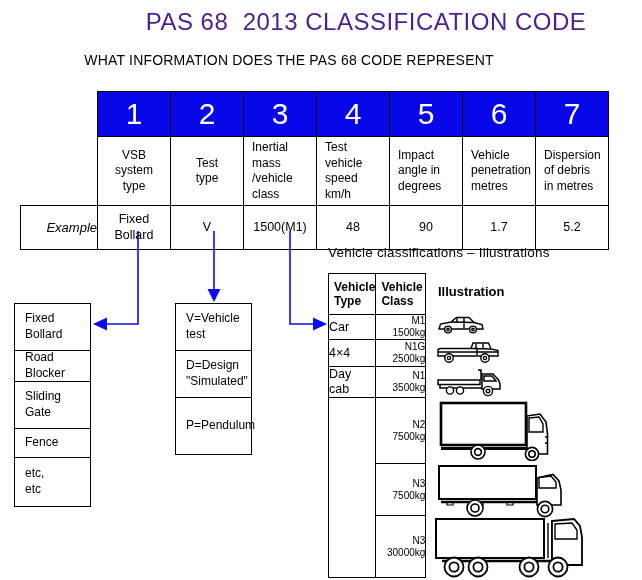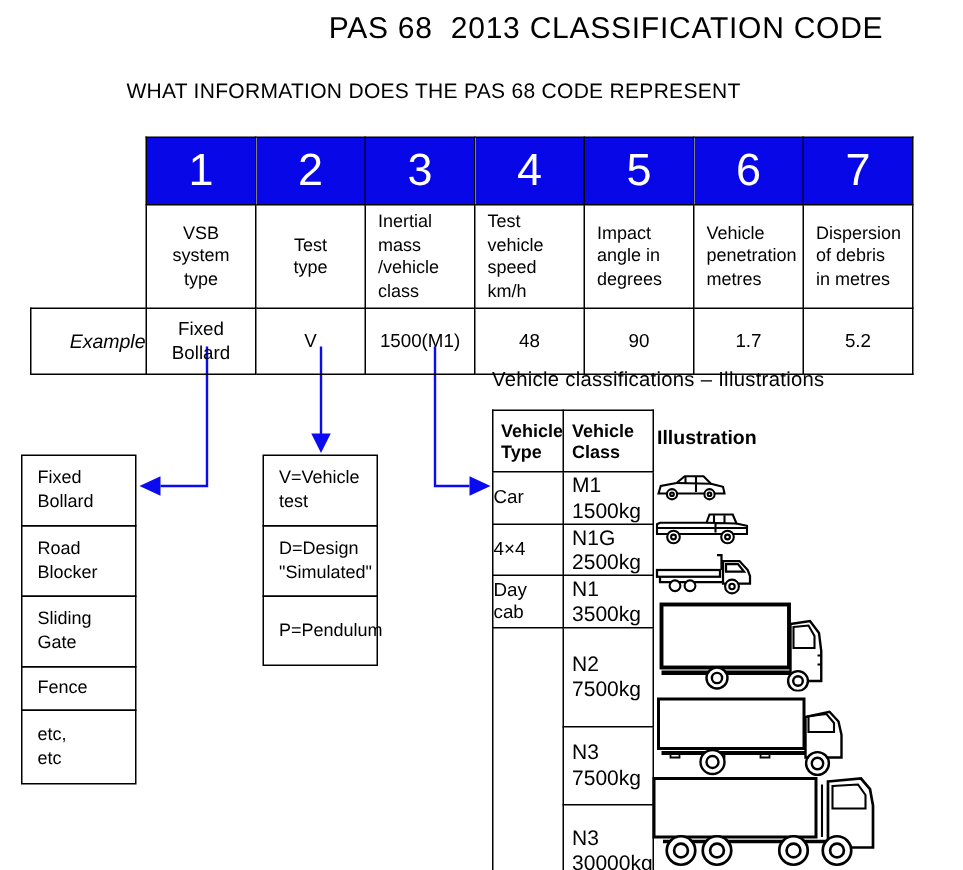--- a/index.html
+++ b/index.html
@@ -2,22 +2,22 @@
 <html><head>
 <meta charset="utf-8">
 <style>
   html,body{margin:0;padding:0;background:#fff;}
   .page{position:relative;width:642px;height:580px;background:#fff;
         font-family:"Liberation Sans",sans-serif;color:#000;overflow:hidden;}
   .abs{position:absolute;}
   .pre{white-space:pre-line;}
 
   
-  .title{top:8px;left:366px;transform:translateX(-50%);font-size:20px;
-         color:#000000;white-space:pre;letter-spacing:.5px;margin-left:38px;}
+  .title{top:8px;left:366px;transform:translateX(-50%);font-size:24px;
+         color:#4c1d95;white-space:pre;letter-spacing:.5px;}
   .subtitle{top:52px;left:289px;transform:translateX(-50%);font-size:14px;
             white-space:pre;letter-spacing:.2px;}
 
   
   table{border-collapse:collapse;}
   .main-table{left:20px;top:91px;table-layout:fixed;}
   .main-table td{border:1px solid #000;padding:0;vertical-align:middle;overflow:hidden;}
   .main-table td.blank{border:none;}
   .main-table td.num{background:#0707e8;color:#fff;font-size:30px;text-align:center;}
   .main-table td.desc{font-size:12px;line-height:1.3;padding:3px 2px 3px 8px;vertical-align:middle;}
@@ -32,21 +32,21 @@
               padding-left:10px;}
   .stack .box:first-child{margin-top:0;}
 
   
   .cls-heading{left:328px;top:245px;font-size:13.5px;letter-spacing:.2px;}
   .illustration-label{left:438px;top:284px;font-size:13px;font-weight:bold;}
   .cls-table{left:328px;top:273px;table-layout:fixed;}
   .cls-table td{border:1px solid #000;padding:0;vertical-align:middle;overflow:hidden;}
   .cls-table td.hdr{font-weight:bold;font-size:12px;line-height:1.2;padding-left:5px;}
   .cls-table td.vtype{font-size:12.5px;line-height:1.2;}
-  .cls-table td.vclass{font-size:14px;line-height:1.2;padding-left:5px;}
+  .cls-table td.vclass{font-size:10px;line-height:1.2;padding-left:5px;text-align:right;}
 
   svg{display:block;}
   .conn{pointer-events:none;}
 </style>
 </head>
 <body>
 
 <div class="page">
 
   <svg class="abs conn" width="642" height="580" viewBox="0 0 642 580" style="left:0;top:0;">
@@ -120,35 +120,35 @@
       <td class="val pre">90</td>
       <td class="val pre">1.7</td>
       <td class="val pre">5.2</td>
     </tr>
   </tbody>
     </table>
 
   <div class="abs stack" style="left:14px;top:303px;">
     <div class="box pre" style="height:48px">Fixed
 Bollard</div>
-    <div class="box pre" style="height:48px">Road
+    <div class="box pre" style="height:32px">Road
 Blocker</div>
     <div class="box pre" style="height:48px">Sliding
 Gate</div>
     <div class="box pre" style="height:30px">Fence</div>
     <div class="box pre" style="height:50px">etc,
 etc</div>
   </div>
 
   <div class="abs stack" style="left:175px;top:303px;">
     <div class="box pre" style="height:48px">V=Vehicle
 test</div>
     <div class="box pre" style="height:48px">D=Design
 "Simulated"</div>
-    <div class="box pre" style="height:47px">P=Pendulum</div>
+    <div class="box pre" style="height:58px">P=Pendulum</div>
   </div>
 
   <div class="abs cls-heading">Vehicle classifications – Illustrations</div>
   <div class="abs illustration-label">Illustration</div>
 
   <table class="abs cls-table">
     <colgroup>
         <col style="width:45px">
         <col style="width:50px">
       </colgroup>

